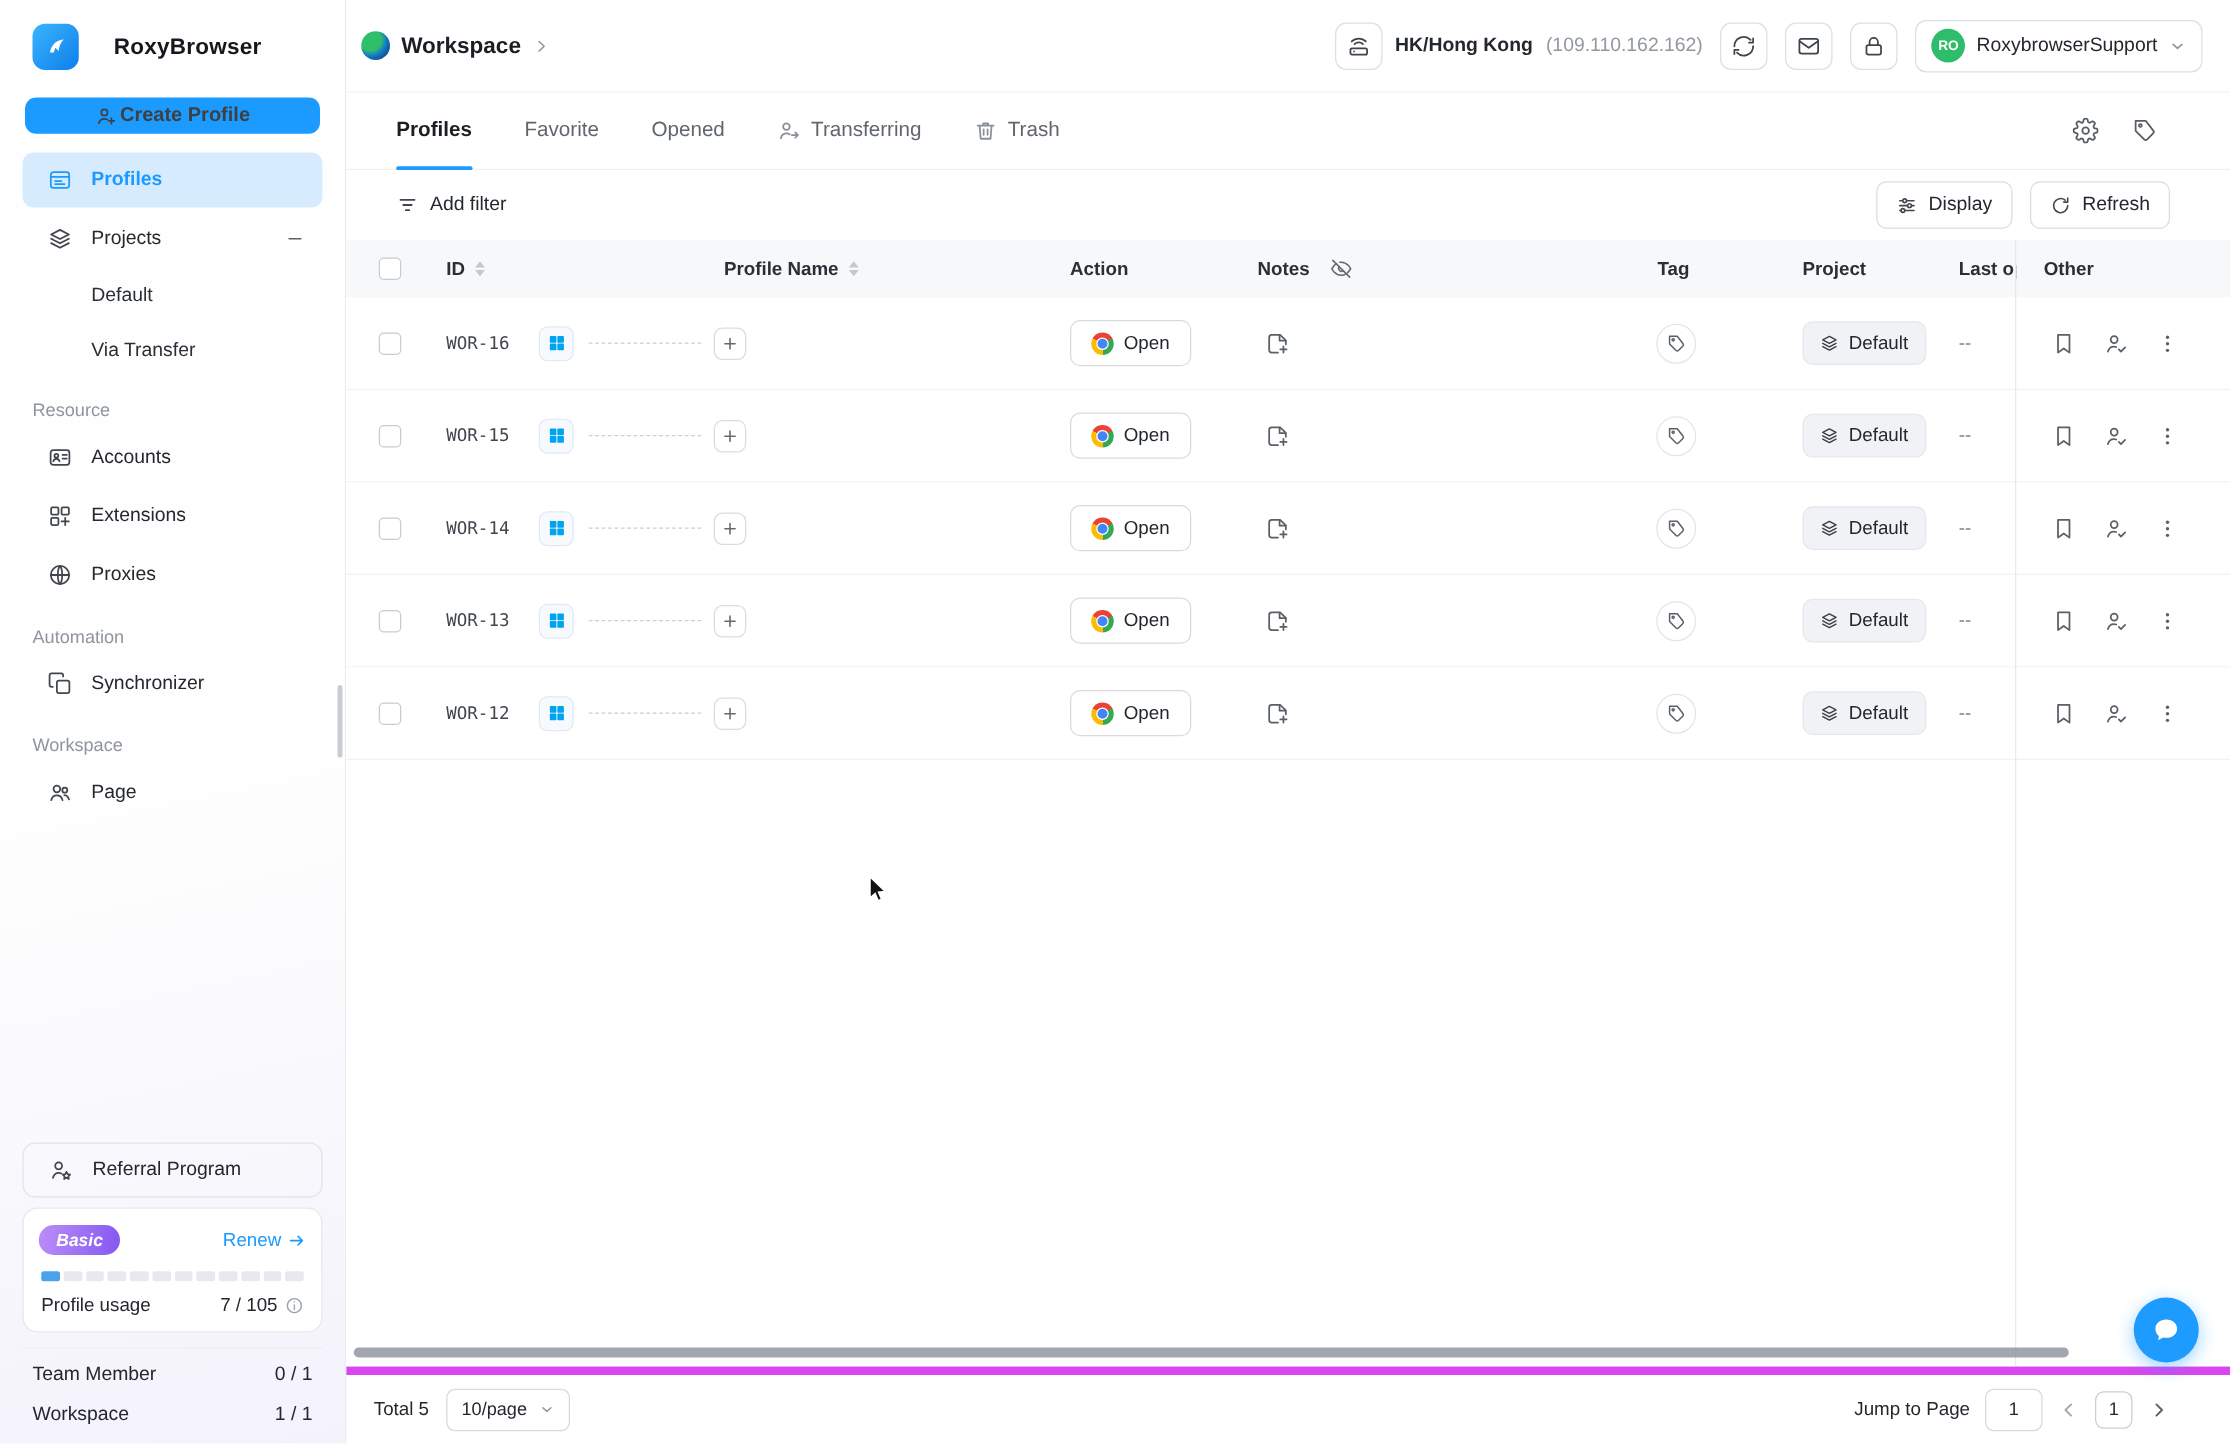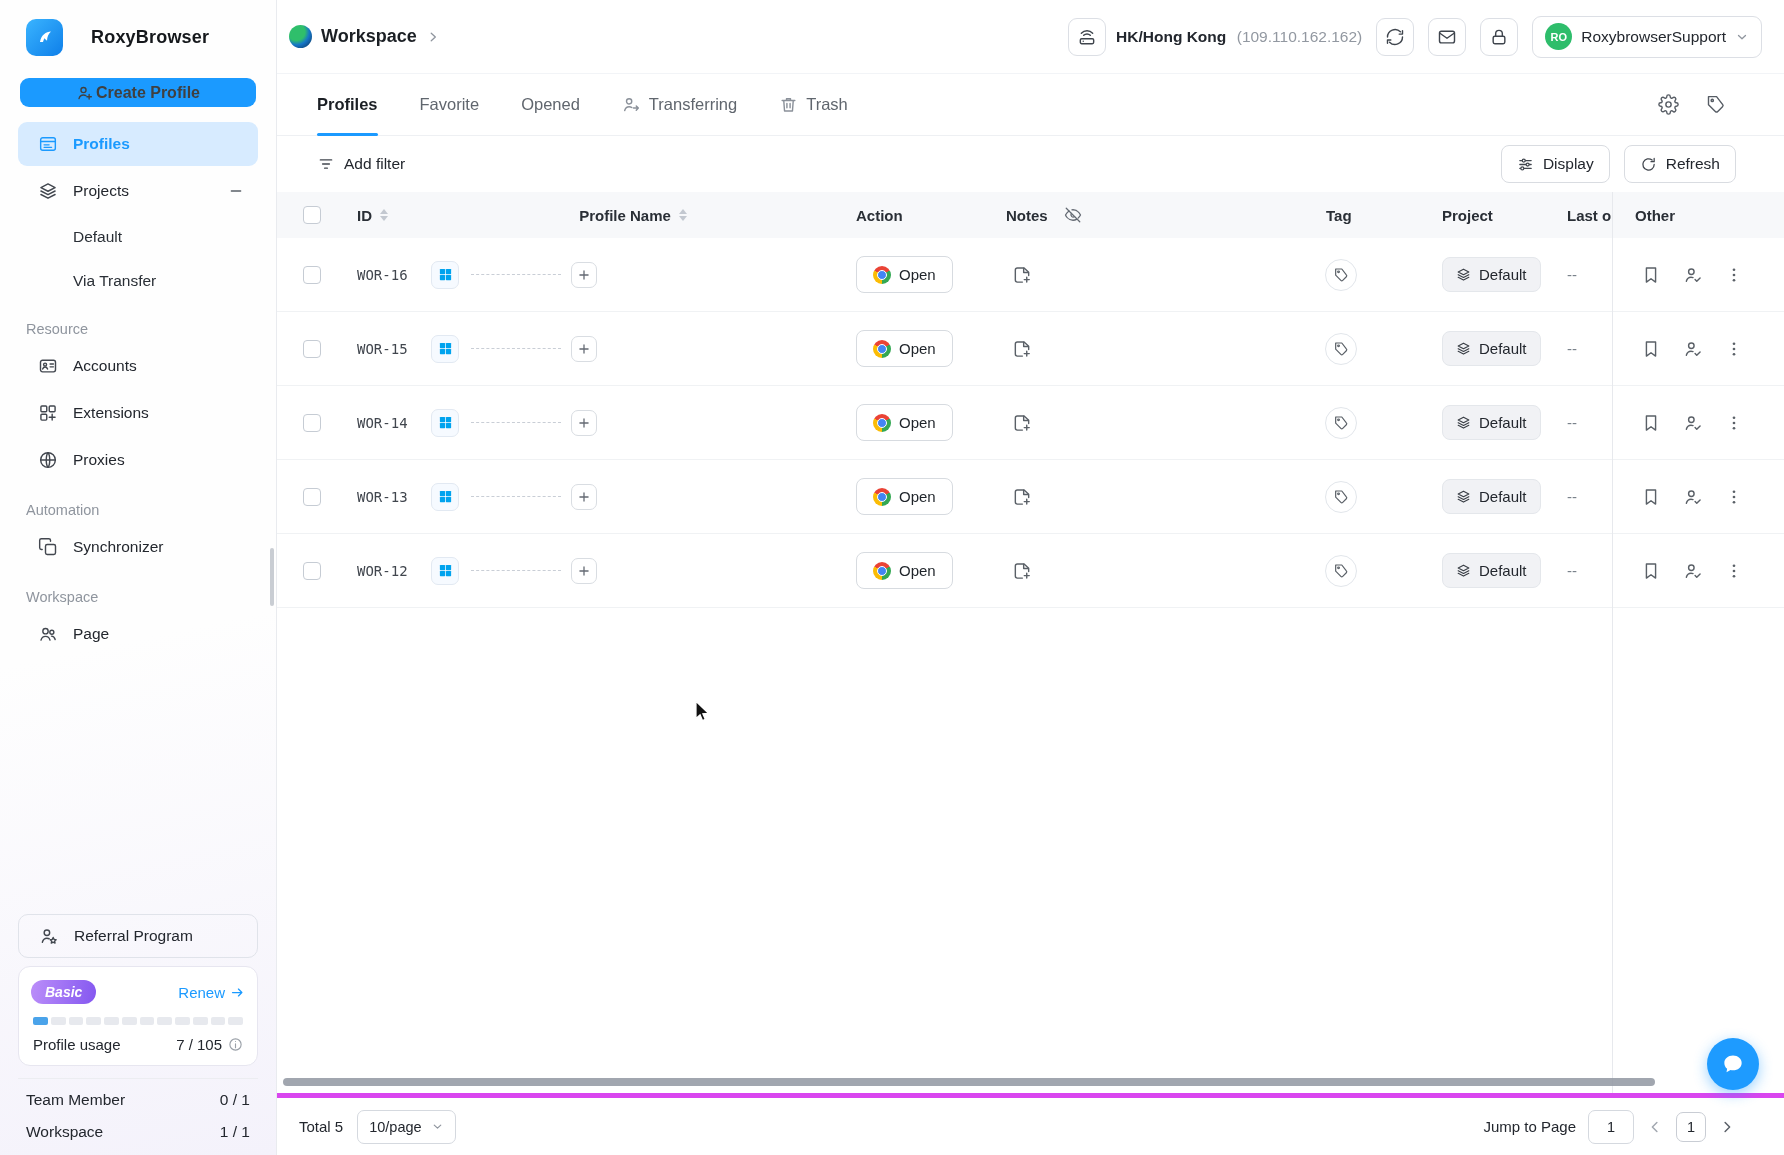--- a/index.html
+++ b/index.html
@@ -114,21 +114,21 @@
 .tag-circle .ic{width:16px;height:16px}
 .project-chip{display:flex;align-items:center;gap:8px;height:35px;padding:0 13px;background:#f1f2f5;border:1px solid #e4e7eb;border-radius:8px;font-size:15px;color:#23272e;cursor:pointer;font-family:inherit}
 .project-chip .ic{width:15px;height:15px;color:#3a3f46}
 .last-val{font-size:15px;color:#7a828b}
 .kebab{width:18px;height:18px;color:#5a6067;cursor:pointer}
 .table-filler{flex:1;background:#fff}
 .pinned-divider{position:absolute;top:0;bottom:0;right:171px;width:1px;background:#e7e9ed}
 .h-scrollbar{position:absolute;left:6px;bottom:7px;width:1372px;height:8px;border-radius:4px;background:#9097a1;opacity:.85;cursor:pointer}
 
 
-.footer{height:62px;flex:0 0 auto;border-top:5px solid #d946ef;display:flex;align-items:center;justify-content:space-between;padding:0 48px 0 22px;background:#fff}
+.footer{height:62px;flex:0 0 auto;border-top:7px solid #d946ef;display:flex;align-items:center;justify-content:space-between;padding:0 48px 0 22px;background:#fff}
 .f-left{display:flex;align-items:center;gap:14px;font-size:15px;color:#23272e}
 .select{height:34px;border:1px solid #d5d9df;border-radius:7px;display:flex;align-items:center;gap:9px;padding:0 11px;font-size:14.5px;cursor:pointer;background:#fff}
 .select .ic{width:13px;height:13px;color:#8f959e}
 .f-right{display:flex;align-items:center;gap:12px;font-size:15px;color:#23272e}
 .jump-input{width:46px;height:34px;border:1px solid #d5d9df;border-radius:7px;text-align:center;font-size:14.5px;color:#23272e;font-family:inherit;background:#fff}
 .page-btn{min-width:30px;height:30px;border:1px solid #c9cdd4;border-radius:7px;background:#fff;display:flex;align-items:center;justify-content:center;font-size:14.5px;color:#23272e;cursor:pointer;padding:0 6px}
 .chev{width:18px;height:18px;color:#a2a8b0;cursor:pointer}
 .chev.fwd{color:#5a6068}
 
 

